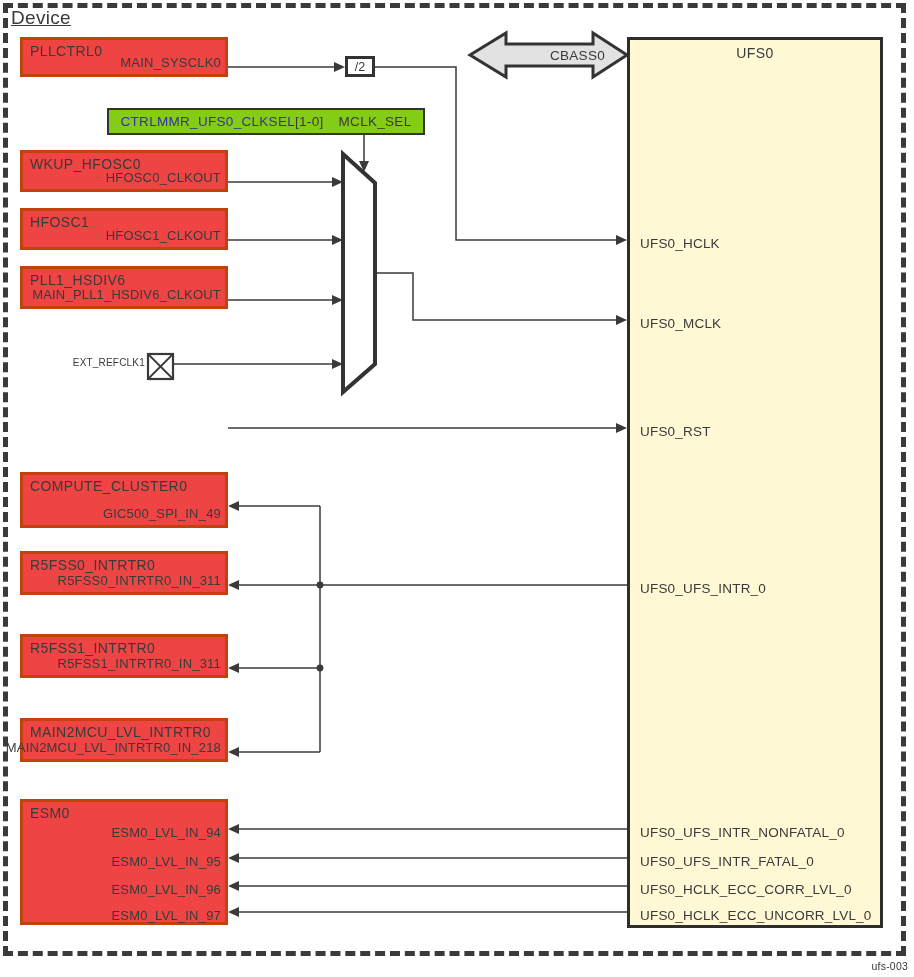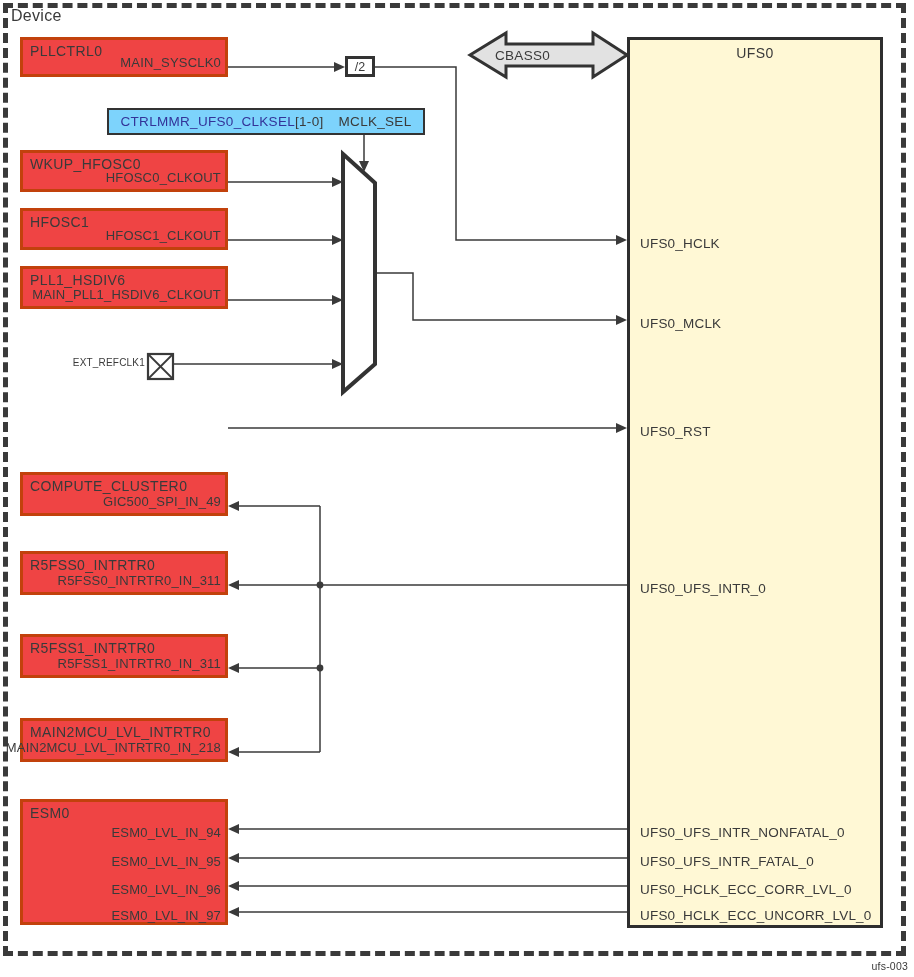--- a/index.html
+++ b/index.html
@@ -4,53 +4,53 @@
 <style>
   html,body{margin:0;padding:0;background:#ffffff;}
   .canvas{
     position:relative;width:914px;height:977px;background:#ffffff;overflow:hidden;
     font-family:"Liberation Sans", sans-serif;color:#3a3a3a;
   }
   .device-border{
     position:absolute;left:3px;top:3px;width:903px;height:953px;
     border:5px dashed #3a3a3a;box-sizing:border-box;
   }
-  .device-label{position:absolute;left:11px;top:7px;font-size:16px;letter-spacing:.3px;}
+  .device-label{position:absolute;left:11px;top:7px;font-size:19px;letter-spacing:.3px;text-decoration:underline;}
   .figure-id{position:absolute;right:6px;top:960px;font-size:10.5px;letter-spacing:.2px;}
 
   .block{
     position:absolute;background:#ef4444;border:3px solid #c2410c;box-sizing:border-box;text-decoration:underline;
   }
   .block-title{position:absolute;left:7px;top:3px;font-size:14px;letter-spacing:.4px;white-space:nowrap;}
   .port{position:absolute;right:4px;font-size:13px;letter-spacing:.2px;white-space:nowrap;}
   .port.bottom{bottom:4px;margin-top:10px;}
   .port.centered{transform:translateY(-50%);text-align:center;}
 
   .module{
     position:absolute;left:627px;top:37px;width:256px;height:891px;
     background:#fff8d5;border:3px solid #2e2e2e;box-sizing:border-box;
   }
   .module-title{position:absolute;left:0;top:5px;width:100%;text-align:center;font-weight:normal;font-size:14px;letter-spacing:.4px;}
   .mport{position:absolute;left:10px;transform:translateY(-50%);font-size:13.5px;letter-spacing:.2px;white-space:nowrap;}
 
   .clksel-box{
-    position:absolute;left:107px;top:108px;width:318px;height:27px;background:#7dd3fc;
+    position:absolute;left:107px;top:108px;width:318px;height:27px;background:#84cc16;
     border:2px solid #333333;box-sizing:border-box;
     display:flex;align-items:center;justify-content:center;font-size:13.5px;letter-spacing:.3px;white-space:nowrap;
   }
   .clksel-box .reg{color:#333399;}
   .clksel-box .field{margin-left:15px;}
 
   .divider-box{
     position:absolute;left:345px;top:56px;width:30px;height:21px;background:#ffffff;
     border:3px solid #333333;box-sizing:border-box;display:flex;align-items:center;justify-content:center;
     font-size:12.5px;
   }
   .ext-label{position:absolute;left:30px;top:357px;width:115px;text-align:right;font-size:10px;letter-spacing:.2px;}
-  .bus-label{position:absolute;left:495px;top:48px;width:110px;text-align:left;font-size:13.5px;letter-spacing:.3px;}
+  .bus-label{position:absolute;left:495px;top:48px;width:110px;text-align:right;font-size:13.5px;letter-spacing:.3px;}
 
   .wires{position:absolute;left:0;top:0;pointer-events:none;}
 </style>
 </head>
 <body>
 
 <div class="canvas">
 
   <div class="device-border"></div>
   <div class="device-label">Device</div>
@@ -137,21 +137,21 @@
     <div class="block-title">HFOSC1</div>
     <div class="port bottom">HFOSC1_CLKOUT</div>
   </div>
 
   <div class="block" style="left:20px;top:266px;width:208px;height:43px">
     <div class="block-title">PLL1_HSDIV6</div>
     <div class="port bottom">MAIN_PLL1_HSDIV6_CLKOUT</div>
   </div>
 
 
-  <div class="block" style="left:20px;top:472px;width:208px;height:44px">
+  <div class="block" style="left:20px;top:472px;width:208px;height:56px">
     <div class="block-title">COMPUTE_CLUSTER0</div>
     <div class="port bottom">GIC500_SPI_IN_49</div>
   </div>
 
   <div class="block" style="left:20px;top:551px;width:208px;height:44px">
     <div class="block-title">R5FSS0_INTRTR0</div>
     <div class="port bottom">R5FSS0_INTRTR0_IN_311</div>
   </div>
 
   <div class="block" style="left:20px;top:634px;width:208px;height:44px">

